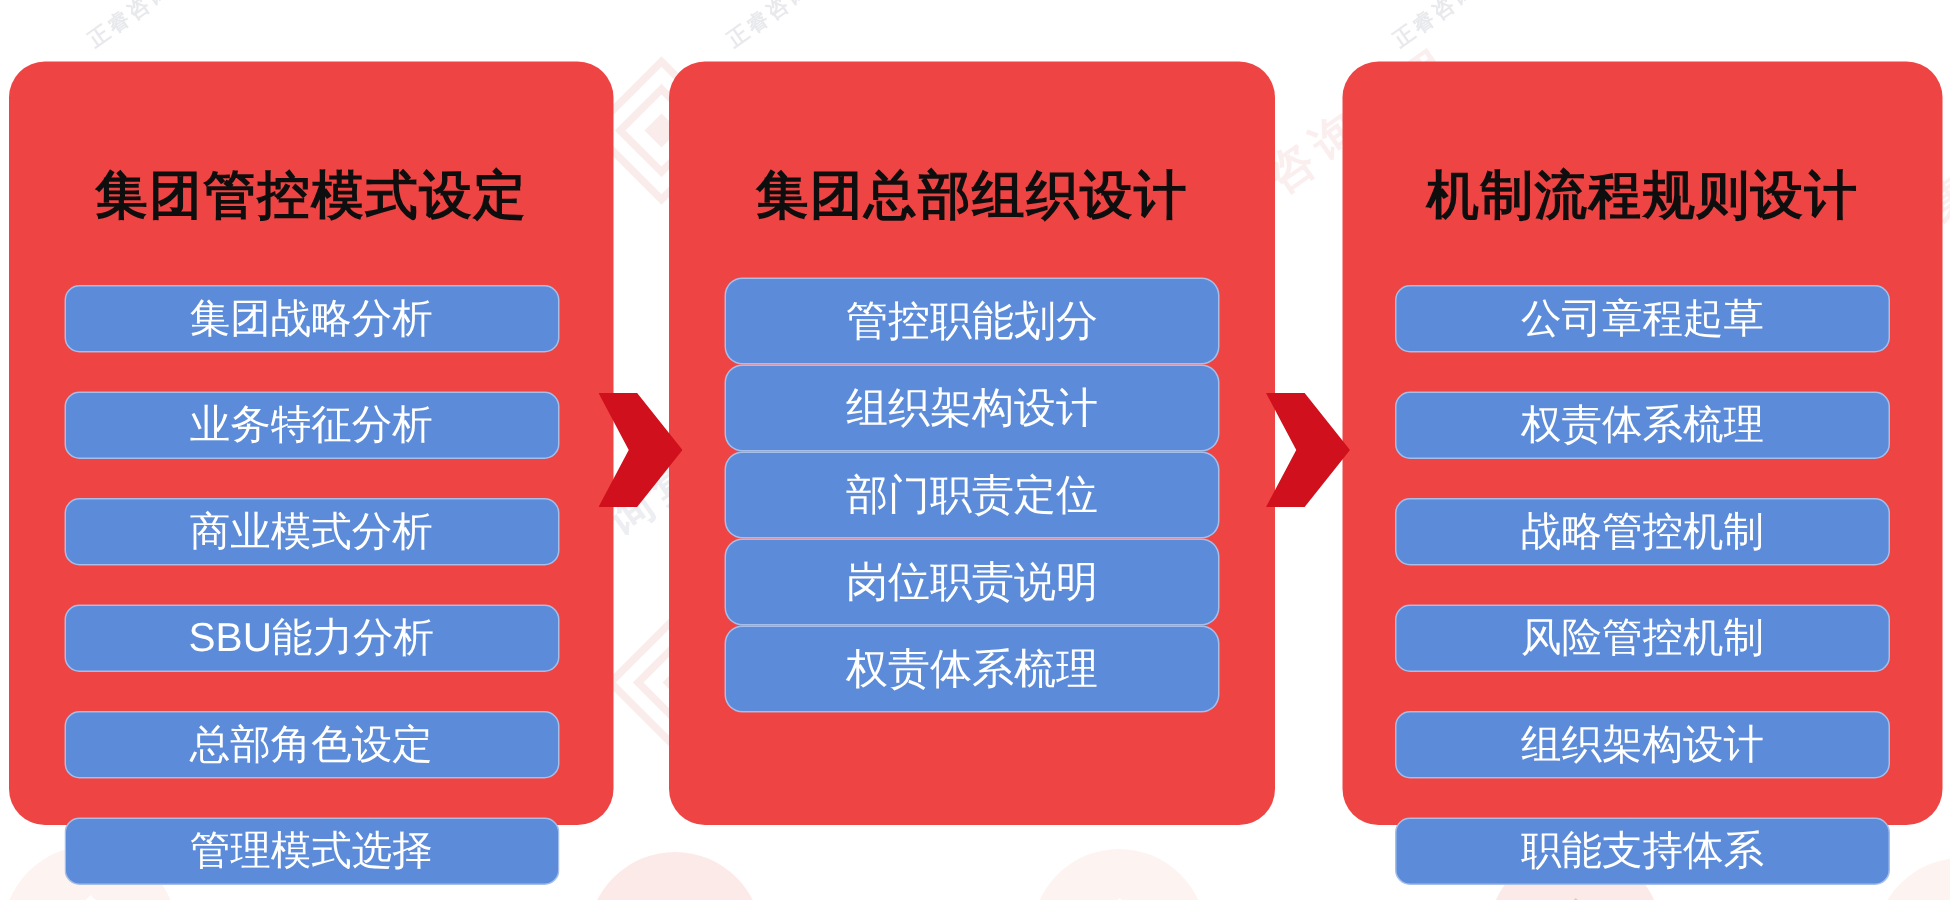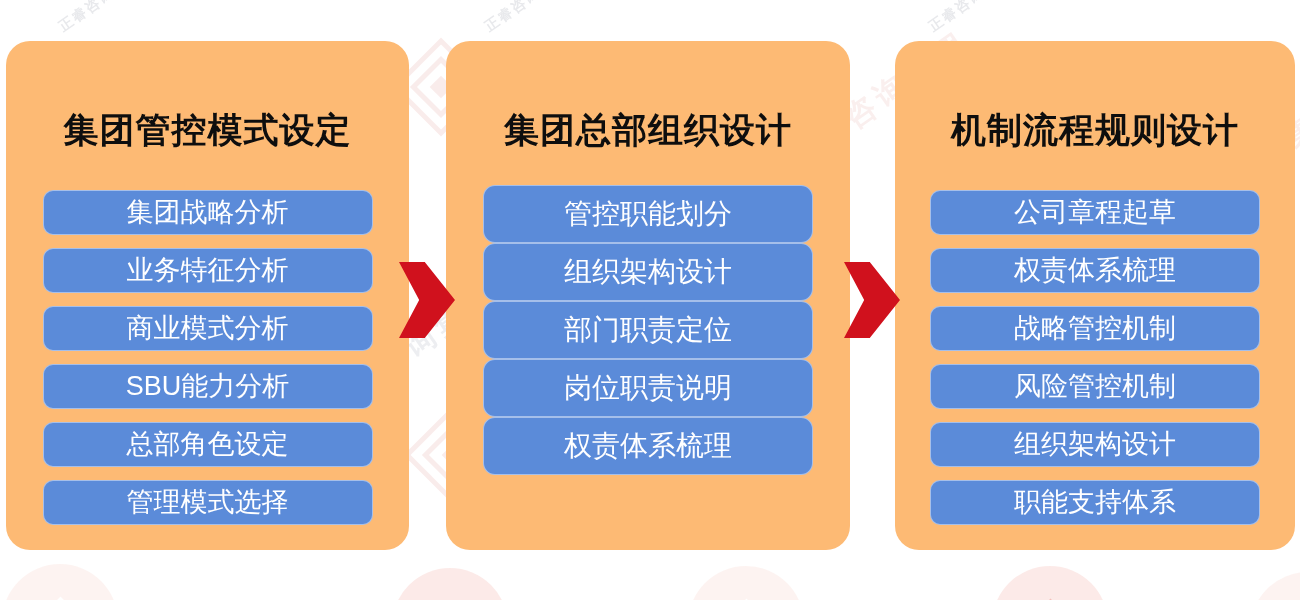--- a/index.html
+++ b/index.html
@@ -22,28 +22,28 @@
   .wm-circle{position:absolute;width:116px;height:116px;border-radius:50%;
              background:rgba(243,168,158,0.14);display:flex;align-items:center;justify-content:center;}
   .wm-circle .chev{width:44px;height:44px;margin-top:26px;
              border-top:11px solid rgba(255,255,255,0.95);
              border-left:11px solid rgba(255,255,255,0.95);
              transform:rotate(45deg);}
   .wm-circle.strong{background:rgba(240,150,140,0.20);}
   .wm-circle.strong .chev{border-top-color:rgba(226,96,84,0.30);border-left-color:rgba(226,96,84,0.30);}
 
   
-  .column{position:absolute;top:41px;height:509px;background:#fdba74;border-radius:24px;z-index:1;}
+  .column{position:absolute;top:41px;height:509px;background:#ef4444;border-radius:24px;z-index:1;}
   .col-1{left:6px;width:403px;}
   .col-2{left:446px;width:404px;}
   .col-3{left:895px;width:400px;}
   .col-title{position:absolute;top:66px;left:0;right:0;text-align:center;
              font-size:35px;font-weight:bold;color:#0e0e0e;letter-spacing:1px;}
   .btn-list{position:absolute;left:0;right:0;display:flex;flex-direction:column;align-items:center;}
-  .col-1 .btn-list,.col-3 .btn-list{top:149px;gap:13px;}
+  .col-1 .btn-list,.col-3 .btn-list{top:149px;gap:26px;}
   .col-2 .btn-list{top:144px;}
   .item-btn{width:330px;background:#5b8bd9;color:#ffffff;text-align:center;
             border:1px solid rgba(255,255,255,0.45);box-sizing:border-box;}
   .col-1 .item-btn,.col-3 .item-btn{height:45px;line-height:43px;font-size:27px;border-radius:10px;}
   .col-2 .item-btn{height:58px;line-height:56px;font-size:28px;border-radius:12px;}
 
   
   .arrow{position:absolute;top:262px;width:56px;height:76px;background:#d0111d;z-index:2;
          clip-path:polygon(0% 0%,46% 0%,100% 50%,46% 100%,0% 100%,36% 50%);}
   .arrow-1{left:399px;}

